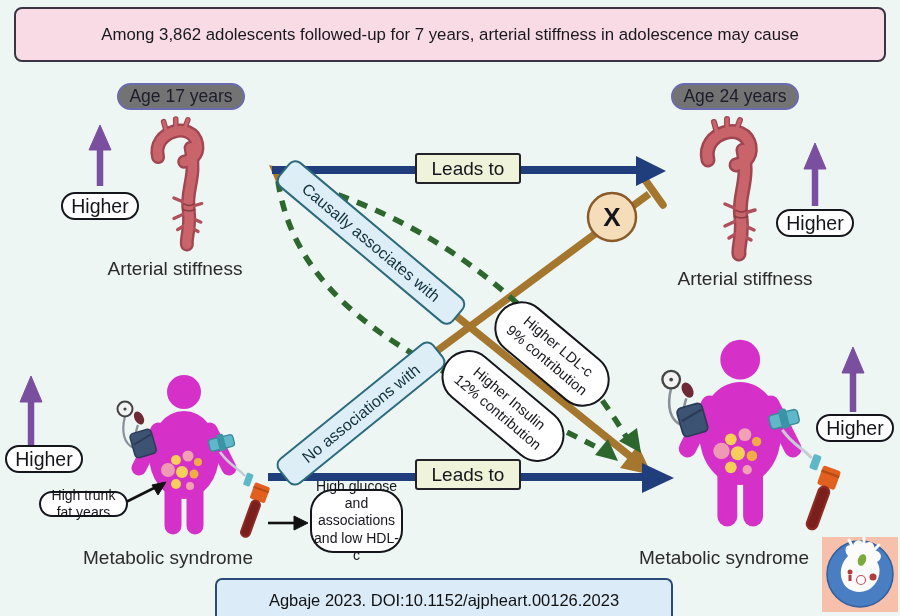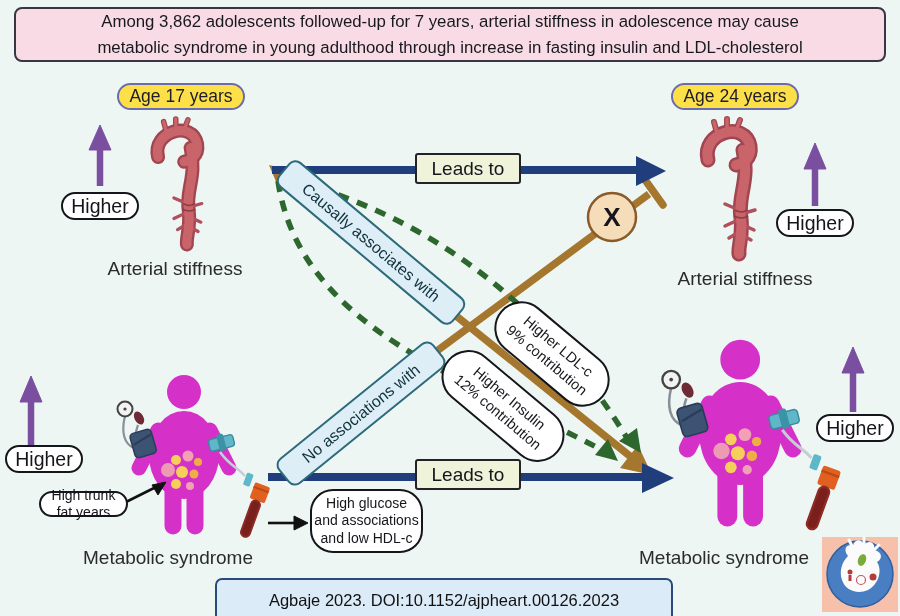--- a/index.html
+++ b/index.html
@@ -13,21 +13,21 @@
   .abs{position:absolute;box-sizing:border-box;}
   .ctr{display:flex;align-items:center;justify-content:center;text-align:center;}
   .col{flex-direction:column;}
   .banner{
     left:14px;top:7px;width:872px;height:55px;z-index:3;
     background:#f8dbe4;border:2.5px solid #3a3444;border-radius:8px;
     font-size:16.8px;line-height:1.5;color:#18181f;
   }
   .agepill{
     width:128px;height:27px;z-index:2;
-    background:#fde047;border:2px solid #6b6bb0;border-radius:15px;
+    background:#737373;border:2px solid #6b6bb0;border-radius:15px;
     font-size:17.5px;color:#1d1d2c;
   }
   .higher{
     width:78px;height:28px;z-index:2;
     background:#ffffff;border:2.5px solid #15151c;border-radius:15px;
     font-size:19.5px;color:#15151c;
   }
   .leads{
     width:106px;height:31px;z-index:2;
     background:#eef3da;border:2.5px solid #222228;border-radius:3px;
@@ -197,21 +197,20 @@
       <ellipse cx="862" cy="560" rx="4" ry="6" fill="#7aa93c" transform="rotate(20 862 560)"></ellipse>
       <circle cx="873" cy="577" r="3.5" fill="#b23b3b"></circle>
       <circle cx="850" cy="572" r="2.5" fill="#b23b3b"></circle>
       <rect x="848.5" y="575" width="3" height="6" fill="#b23b3b"></rect>
       <circle cx="861" cy="580" r="4.5" fill="none" stroke="#c8565a" stroke-width="1.2"></circle>
     </g>
   </svg>
 
   <div class="abs ctr col banner">
     <div>Among 3,862 adolescents followed-up for 7 years, arterial stiffness in adolescence may cause</div>
-    <div>metabolic syndrome in young adulthood through increase in fasting insulin and LDL-cholesterol</div>
   </div>
 
   <div class="abs ctr agepill" style="left:117px;top:83px">Age 17 years</div>
   <div class="abs ctr agepill" style="left:671px;top:83px">Age 24 years</div>
 
   <div class="abs ctr higher" style="left:61px;top:192px">Higher</div>
   <div class="abs ctr higher" style="left:5px;top:445px">Higher</div>
   <div class="abs ctr higher" style="left:776px;top:209px">Higher</div>
   <div class="abs ctr higher" style="left:816px;top:414px">Higher</div>
 
@@ -232,21 +231,21 @@
   </div>
   <div class="abs ctr col wpill" style="left:431px;top:379px;width:144px;height:54px;border-radius:27px;transform:rotate(40deg)">
     <span>Higher Insulin</span>
     <span>12% contribution</span>
   </div>
 
   <div class="abs ctr col wpill" style="left:39px;top:491px;width:89px;height:26px;border-radius:20px;font-size:14px">
     <span>High trunk</span>
     <span>fat years</span>
   </div>
-  <div class="abs ctr col wpill" style="left:310px;top:489px;width:113px;height:64px;border-radius:23px;font-size:14px">
+  <div class="abs ctr col wpill" style="left:310px;top:489px;width:93px;height:64px;border-radius:23px;font-size:14px">
     <span>High glucose</span>
     <span>and associations</span>
     <span>and low HDL-c</span>
   </div>
 
   <div class="abs ctr xmark">X</div>
 
   <div class="abs ctr doibar">Agbaje 2023. DOI:10.1152/ajpheart.00126.2023</div>
 
 </div>

